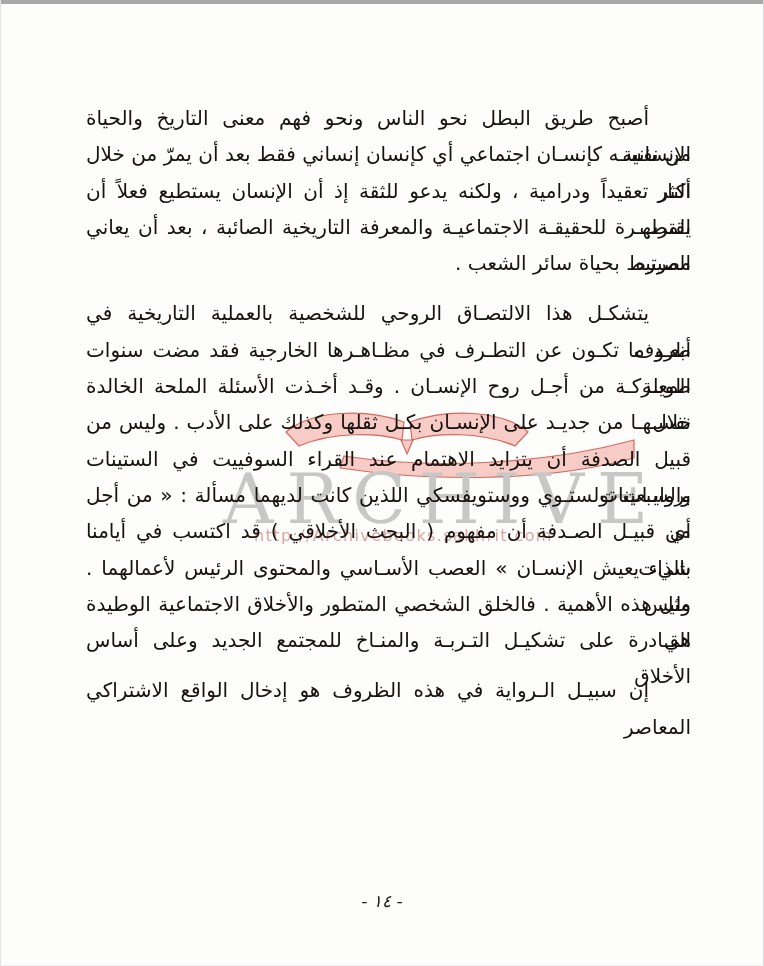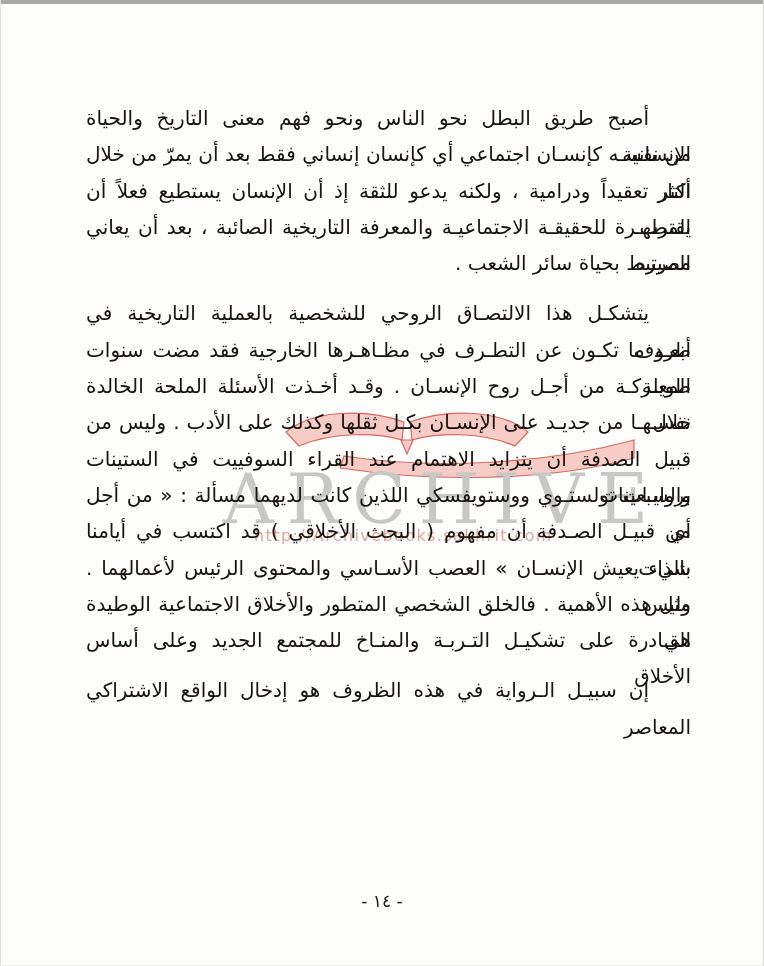--- a/index.html
+++ b/index.html
@@ -26,21 +26,21 @@
     position:absolute;top:100px;right:72px;left:85px;z-index:1;
     direction:rtl;color:#17130e;font-size:20px;line-height:36.3px;
   }
   .para{margin:0 0 14px 0;}
   .line{height:36.3px;text-align:justify;text-align-last:justify;}
   .line.first{text-indent:42px;}
   .line.short{text-align-last:right;}
 
   .page-number{
     position:absolute;top:891px;left:0;width:100%;z-index:1;text-align:center;
-    direction:rtl;font-size:17px;color:#1a1a1a;letter-spacing:2px;
+    direction:rtl;font-size:17px;color:#1a1a1a;letter-spacing:2px;font-style:italic;
   }
 </style>
 </head>
 <body>
 
 <div class="scan">
   <div class="top-edge"></div>
 
   <svg class="wm logo" viewBox="0 0 352 82" aria-hidden="true">
     <path d="M120,16 C82,2 28,4 2,26 L15,40 C50,25 94,27 118,34 Z" fill="#f5b1a9"></path>

